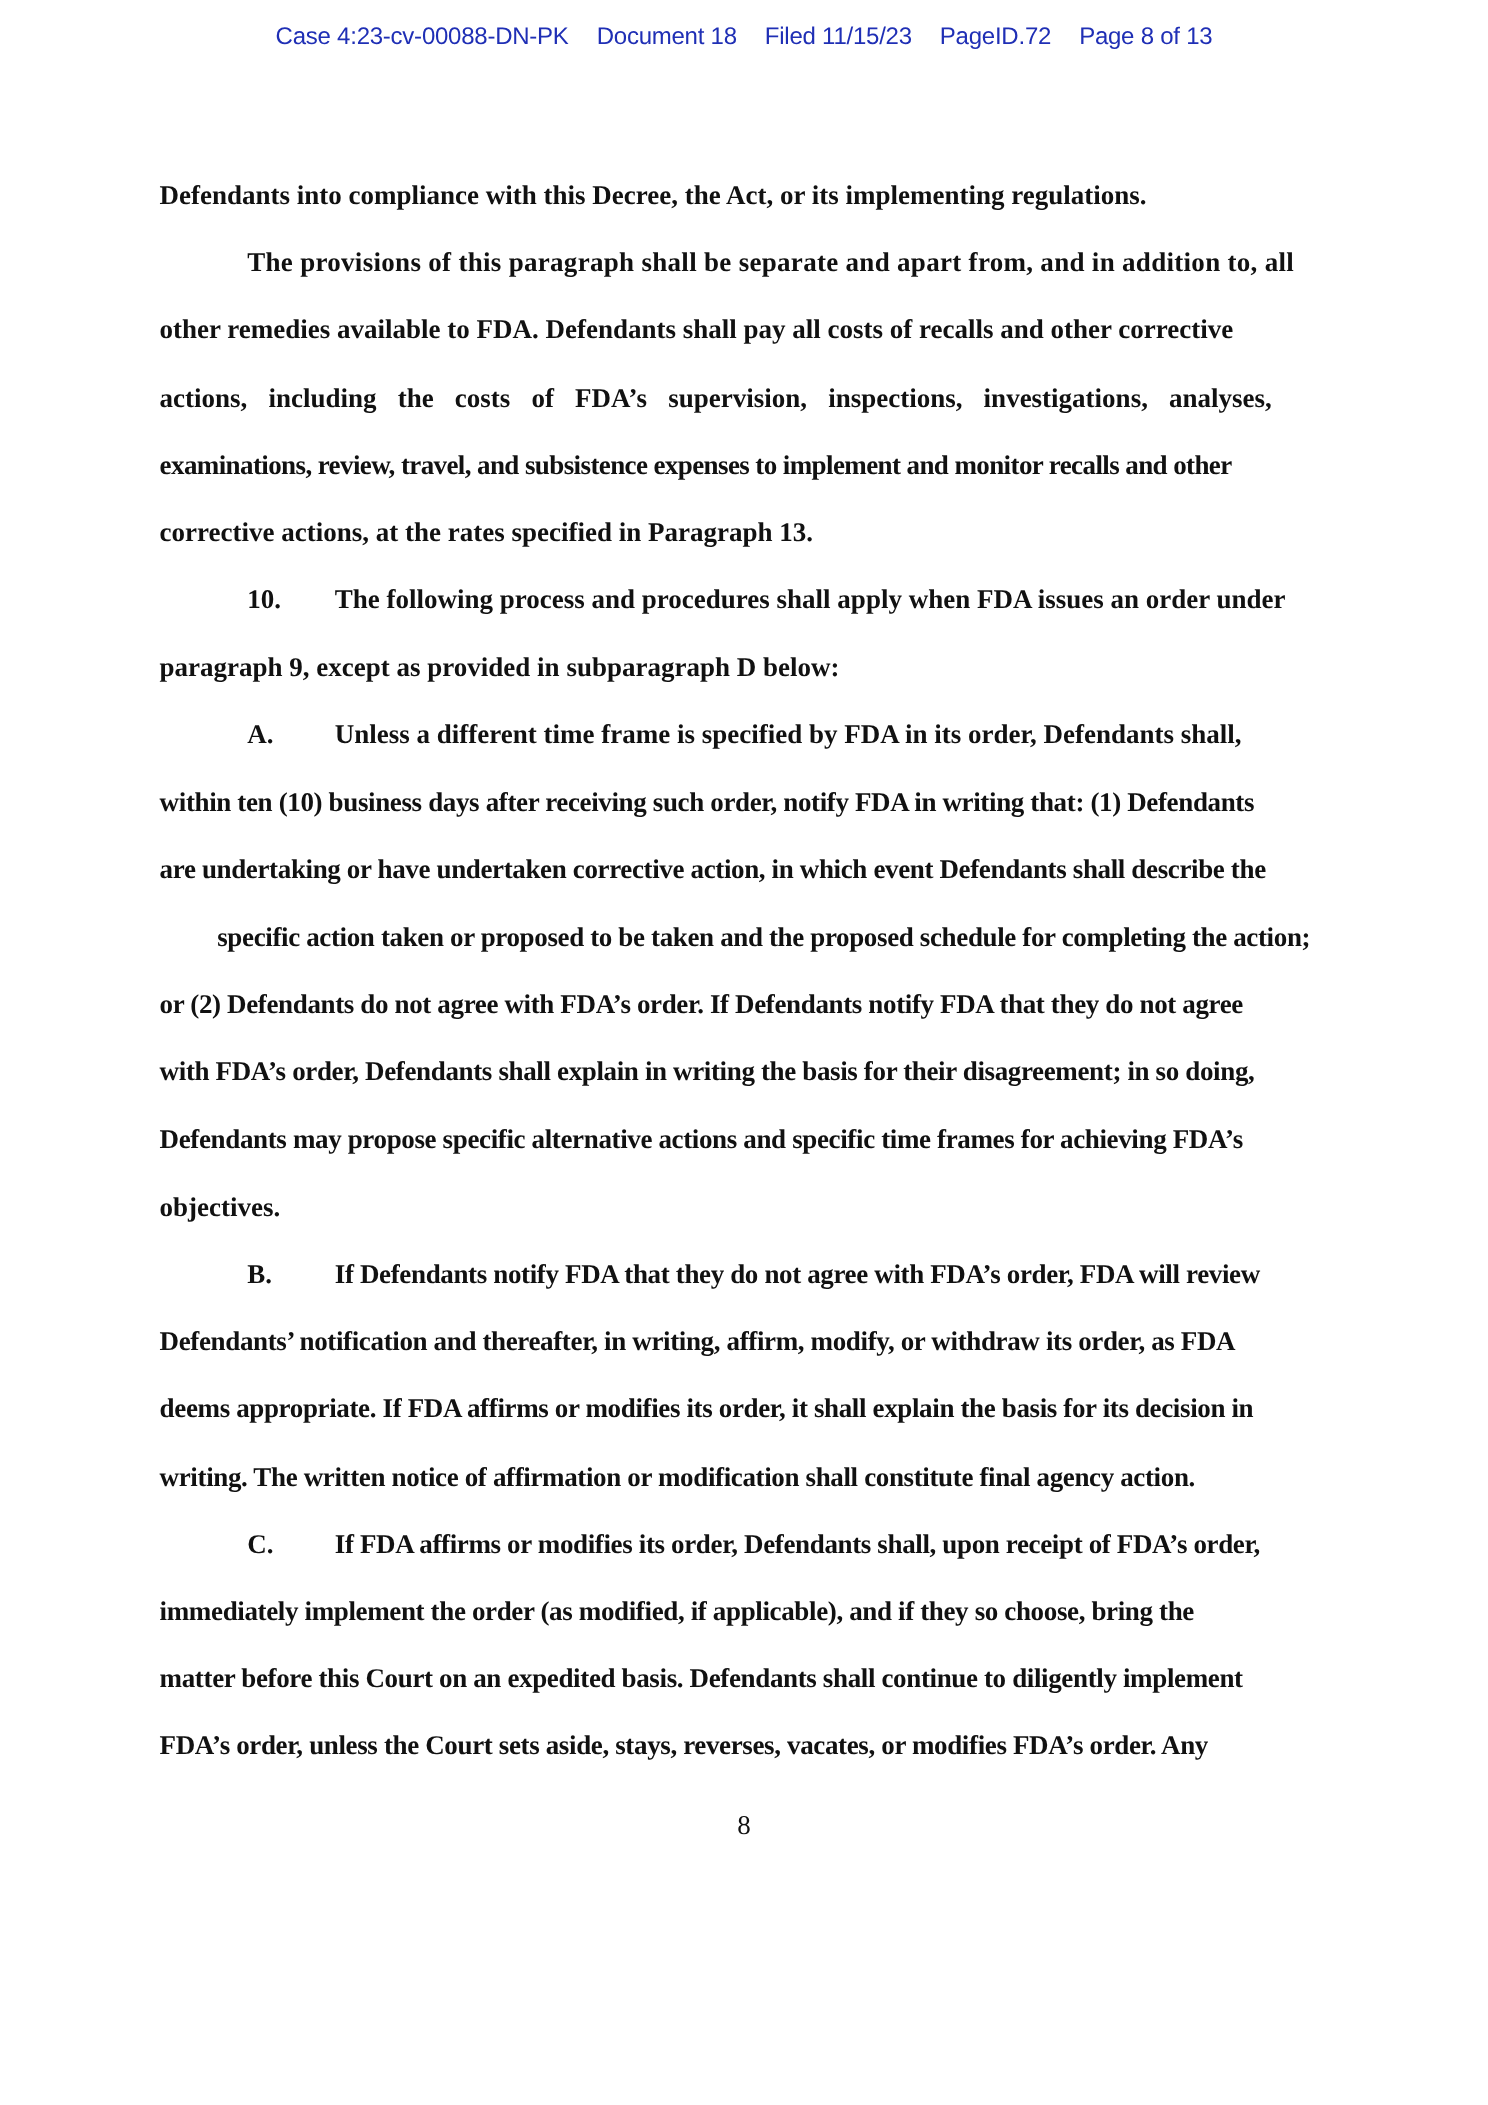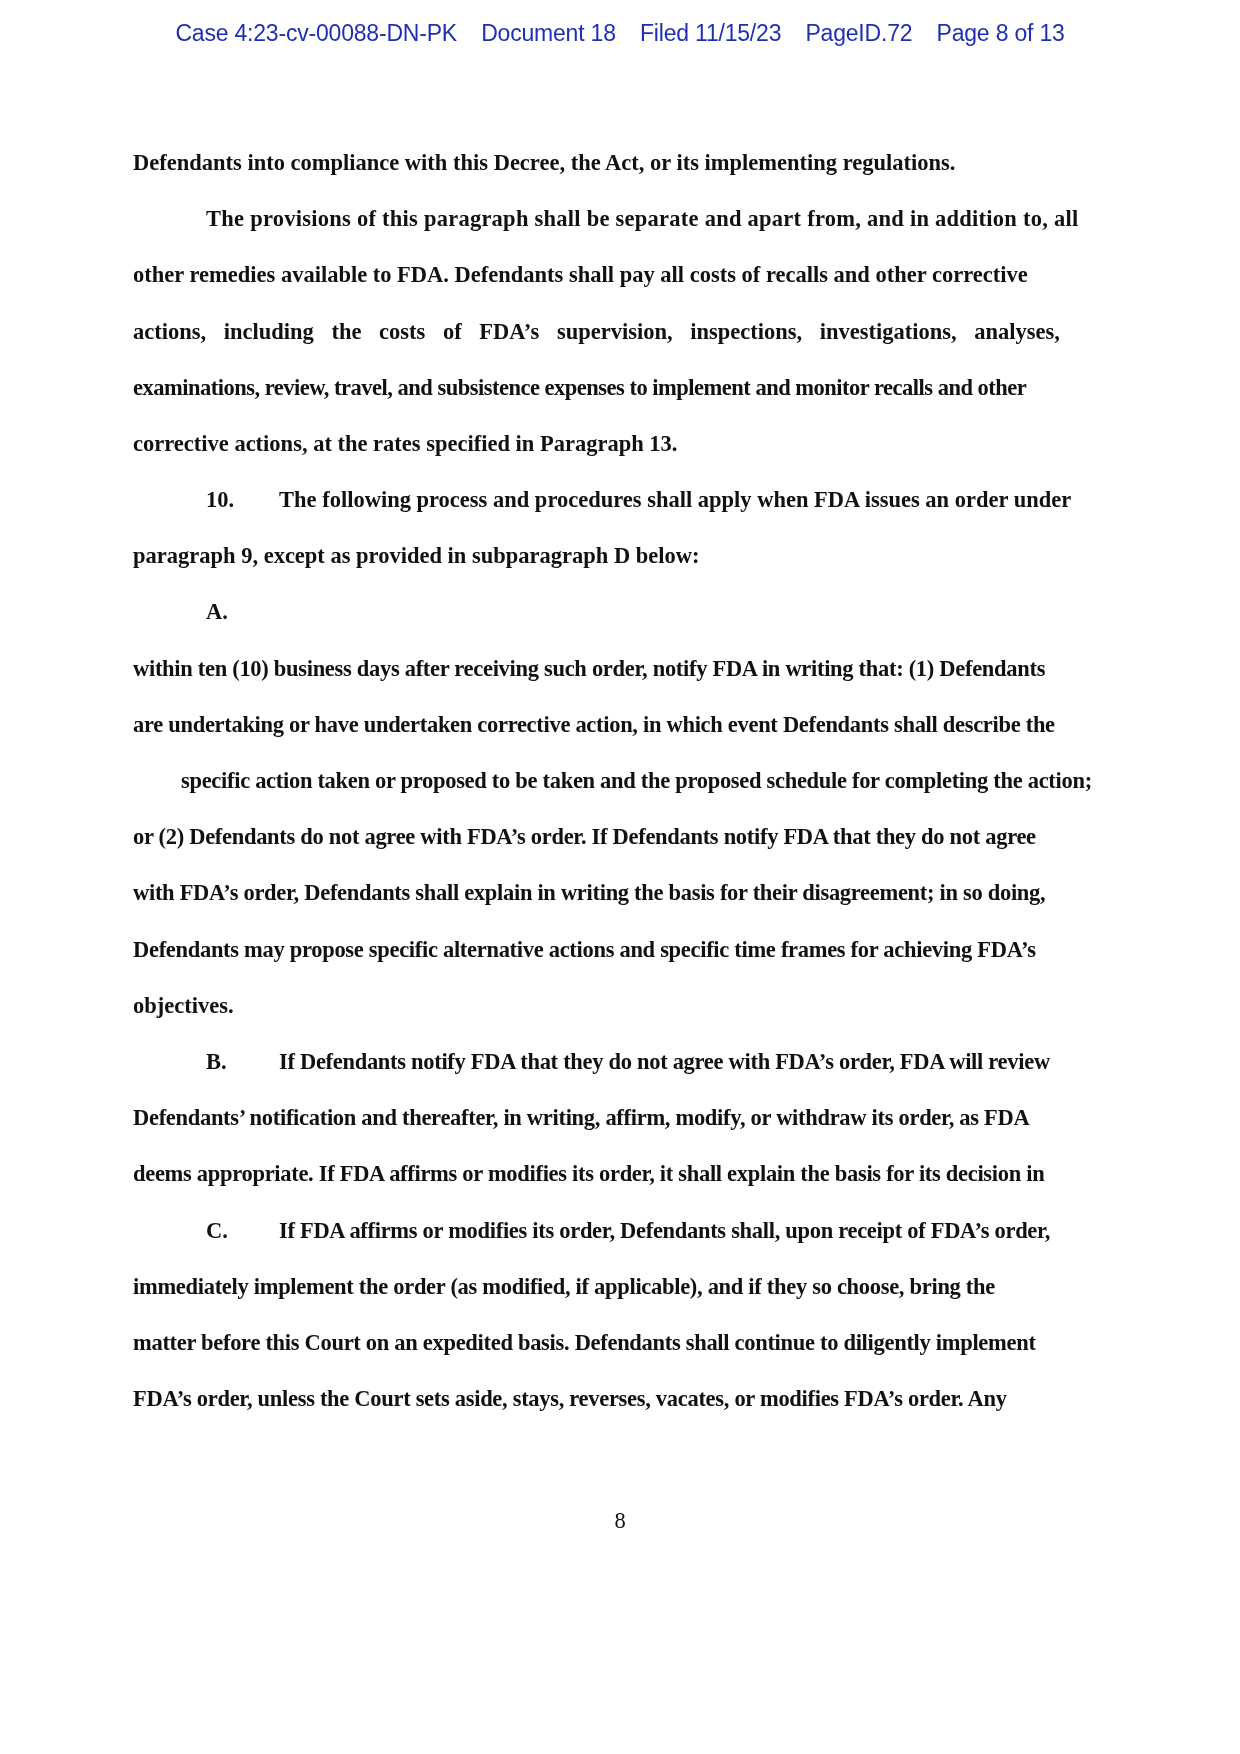--- a/index.html
+++ b/index.html
@@ -13,21 +13,21 @@
       position: relative;
       overflow: hidden;
     }
     .header {
       position: absolute;
       top: 20px;
       left: 0;
       width: 1240px;
       text-align: center;
       font-family: "Liberation Sans", sans-serif;
-      font-size: 23px;
+      font-size: 20px;
       color: #1f2fb5;
       white-space: nowrap;
       letter-spacing: -0.2px;
     }
     .header span {
       display: inline-block;
       margin: 0 9px;
     }
     .body-text {
       position: absolute;
@@ -100,20 +100,21 @@
   </div>
   <div class="line indent">
     <span class="num-label">10.</span>
     <span class="txt">The following process and procedures shall apply when FDA issues an order under</span>
   </div>
   <div class="line">
     <span class="txt">paragraph 9, except as provided in subparagraph D below:</span>
   </div>
   <div class="line indent">
     <span class="num-label">A.</span>
+    <span class="txt">Unless a different time frame is specified by FDA in its order, Defendants shall,</span>
   </div>
   <div class="line">
     <span class="txt" style="letter-spacing:-0.3px;">within ten (10) business days after receiving such order, notify FDA in writing that: (1) Defendants</span>
   </div>
   <div class="line">
     <span class="txt" style="letter-spacing:-0.3px;">are undertaking or have undertaken corrective action, in which event Defendants shall describe the</span>
   </div>
   <div class="line">
     <span class="txt" style="letter-spacing:-0.3px;margin-left:48px;">specific action taken or proposed to be taken and the proposed schedule for completing the action;</span>
   </div>
@@ -132,20 +133,23 @@
   <div class="line indent">
     <span class="num-label">B.</span>
     <span class="txt" style="letter-spacing:-0.3px;">If Defendants notify FDA that they do not agree with FDA’s order, FDA will review</span>
   </div>
   <div class="line">
     <span class="txt" style="letter-spacing:-0.3px;">Defendants’ notification and thereafter, in writing, affirm, modify, or withdraw its order, as FDA</span>
   </div>
   <div class="line">
     <span class="txt" style="letter-spacing:-0.3px;">deems appropriate. If FDA affirms or modifies its order, it shall explain the basis for its decision in</span>
   </div>
+  <div class="line">
+    <span class="txt" style="letter-spacing:-0.3px;">writing. The written notice of affirmation or modification shall constitute final agency action.</span>
+  </div>
   <div class="line indent">
     <span class="num-label">C.</span>
     <span class="txt" style="letter-spacing:-0.3px;">If FDA affirms or modifies its order, Defendants shall, upon receipt of FDA’s order,</span>
   </div>
   <div class="line">
     <span class="txt" style="letter-spacing:-0.3px;">immediately implement the order (as modified, if applicable), and if they so choose, bring the</span>
   </div>
   <div class="line">
     <span class="txt" style="letter-spacing:-0.3px;">matter before this Court on an expedited basis. Defendants shall continue to diligently implement</span>
   </div>

